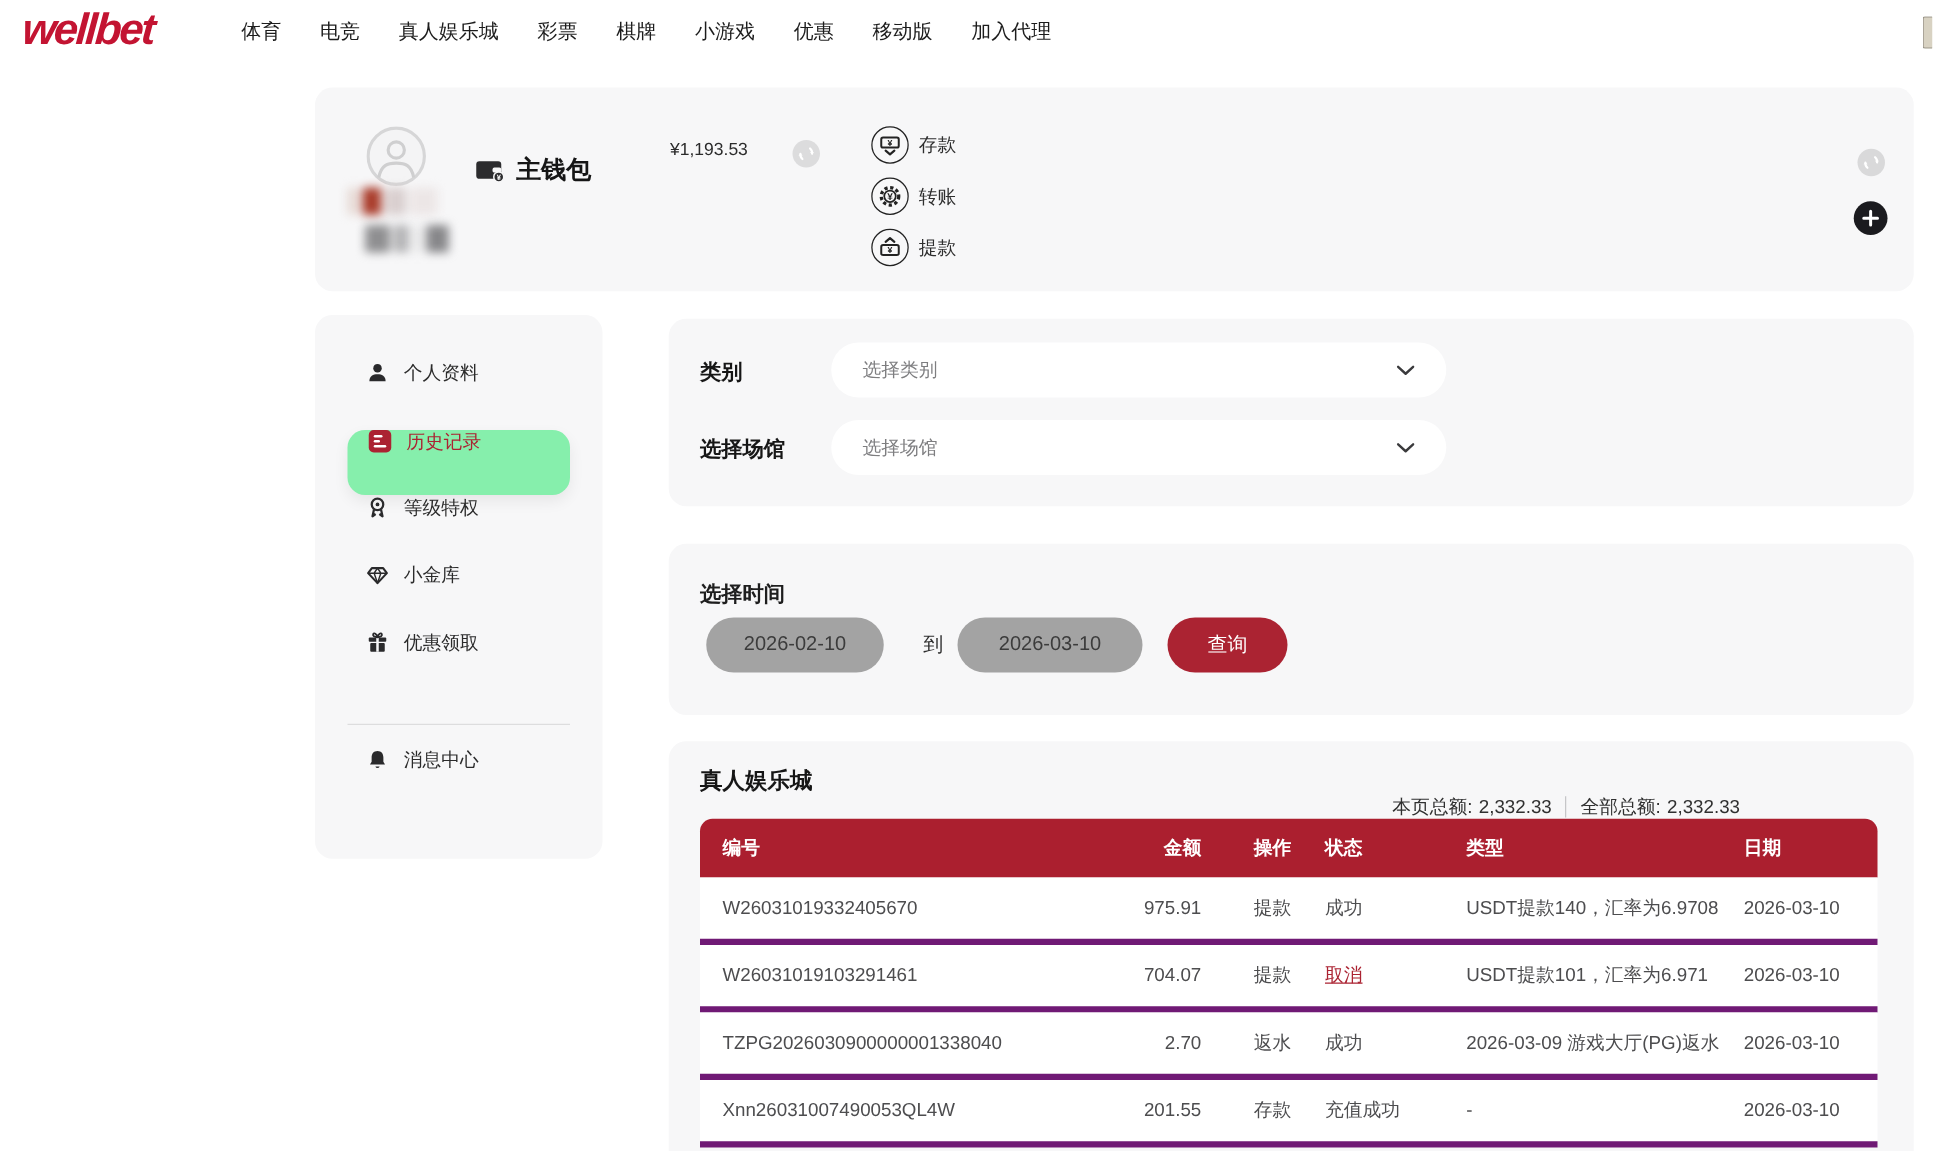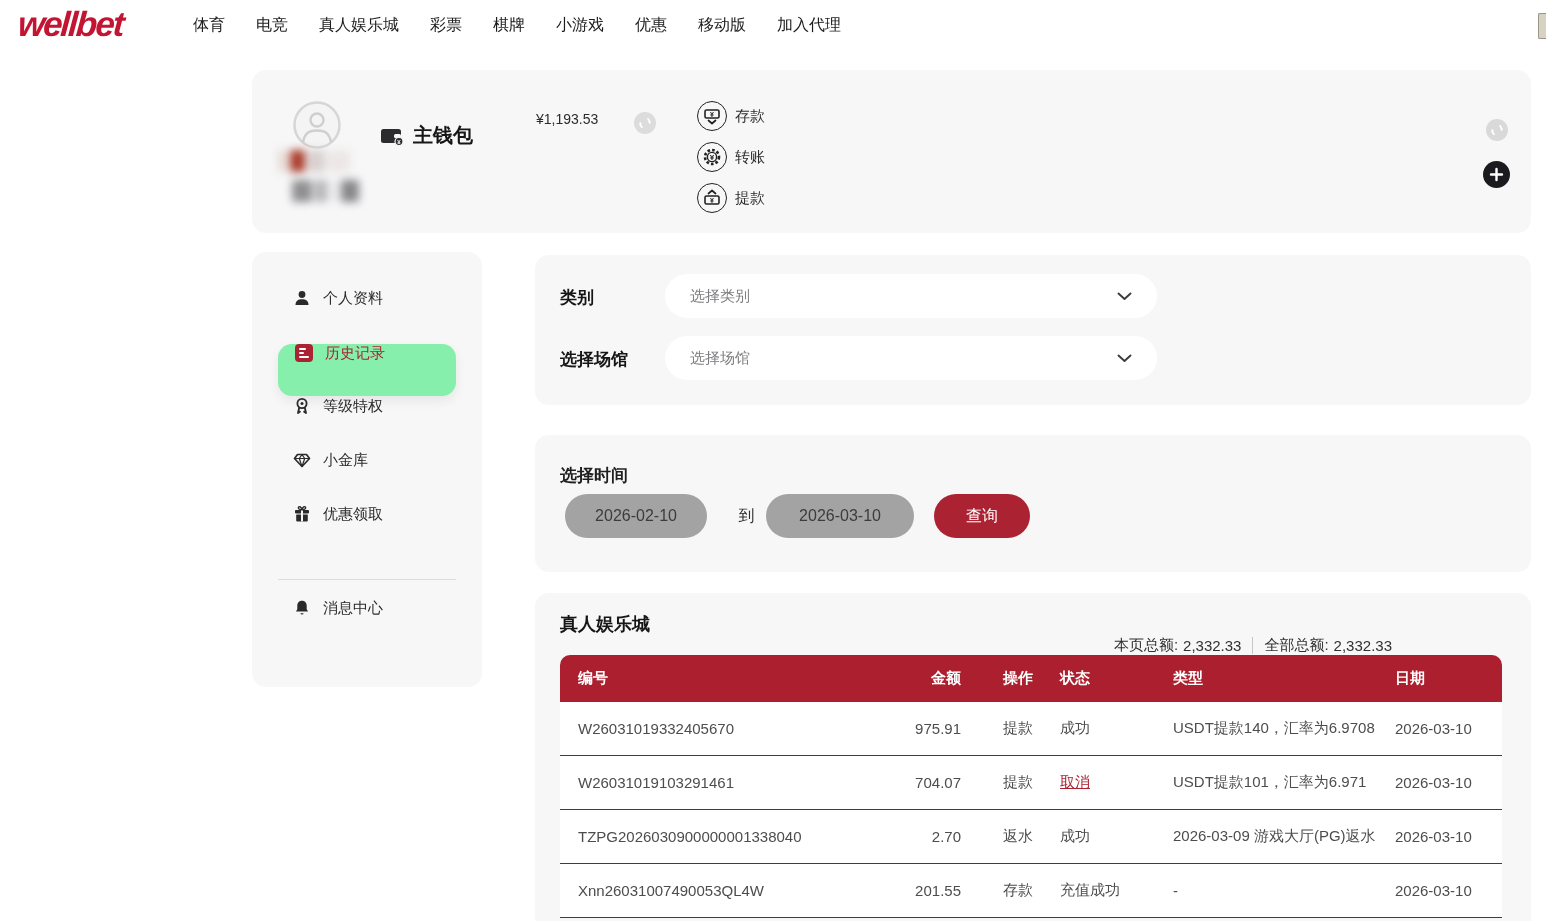--- a/index.html
+++ b/index.html
@@ -81,21 +81,21 @@
   
   .history { left:535px; top:593px; width:996px; height:340px; border-radius:14px 14px 0 0; }
   .h-title { position:absolute; left:25px; top:19px; font-size:18px; font-weight:700; color:#161616; }
   .h-summary { position:absolute; right:30px; top:21px; display:flex; align-items:center; gap:11px; font-size:15px; color:#303030; }
   .h-summary .vdiv { width:1px; height:17px; background:#c6c6c8; }
   .upload-link { color:#ab2332; text-decoration:underline; margin-left:8px; cursor:pointer; font-size:15px;margin-top:44px; }
 
   .table { position:absolute; left:25px; top:62px; width:942px; }
   .trow, .thead { display:grid; grid-template-columns:300px 119px 81px 113px 222px 1fr; align-items:center; }
   .thead { height:47px; background:#ab1f2f; border-radius:10px 10px 0 0; color:#fff; font-weight:700; font-size:15px; }
-  .trow { height:54px; background:#fff; border-bottom:1px solid #701a75; font-size:15px; color:#4d4d4f; }
+  .trow { height:54px; background:#fff; border-bottom:5px solid #701a75; font-size:15px; color:#4d4d4f; }
   .c-id { padding-left:18px; }
   .c-amt { text-align:right; padding-right:18px; }
   .c-op { padding-left:24px; }
   .c-st.cancel { color:#ab2332; text-decoration:underline; cursor:pointer; }
 
   svg { display:block; }
 </style>
 </head>
 <body>
 

